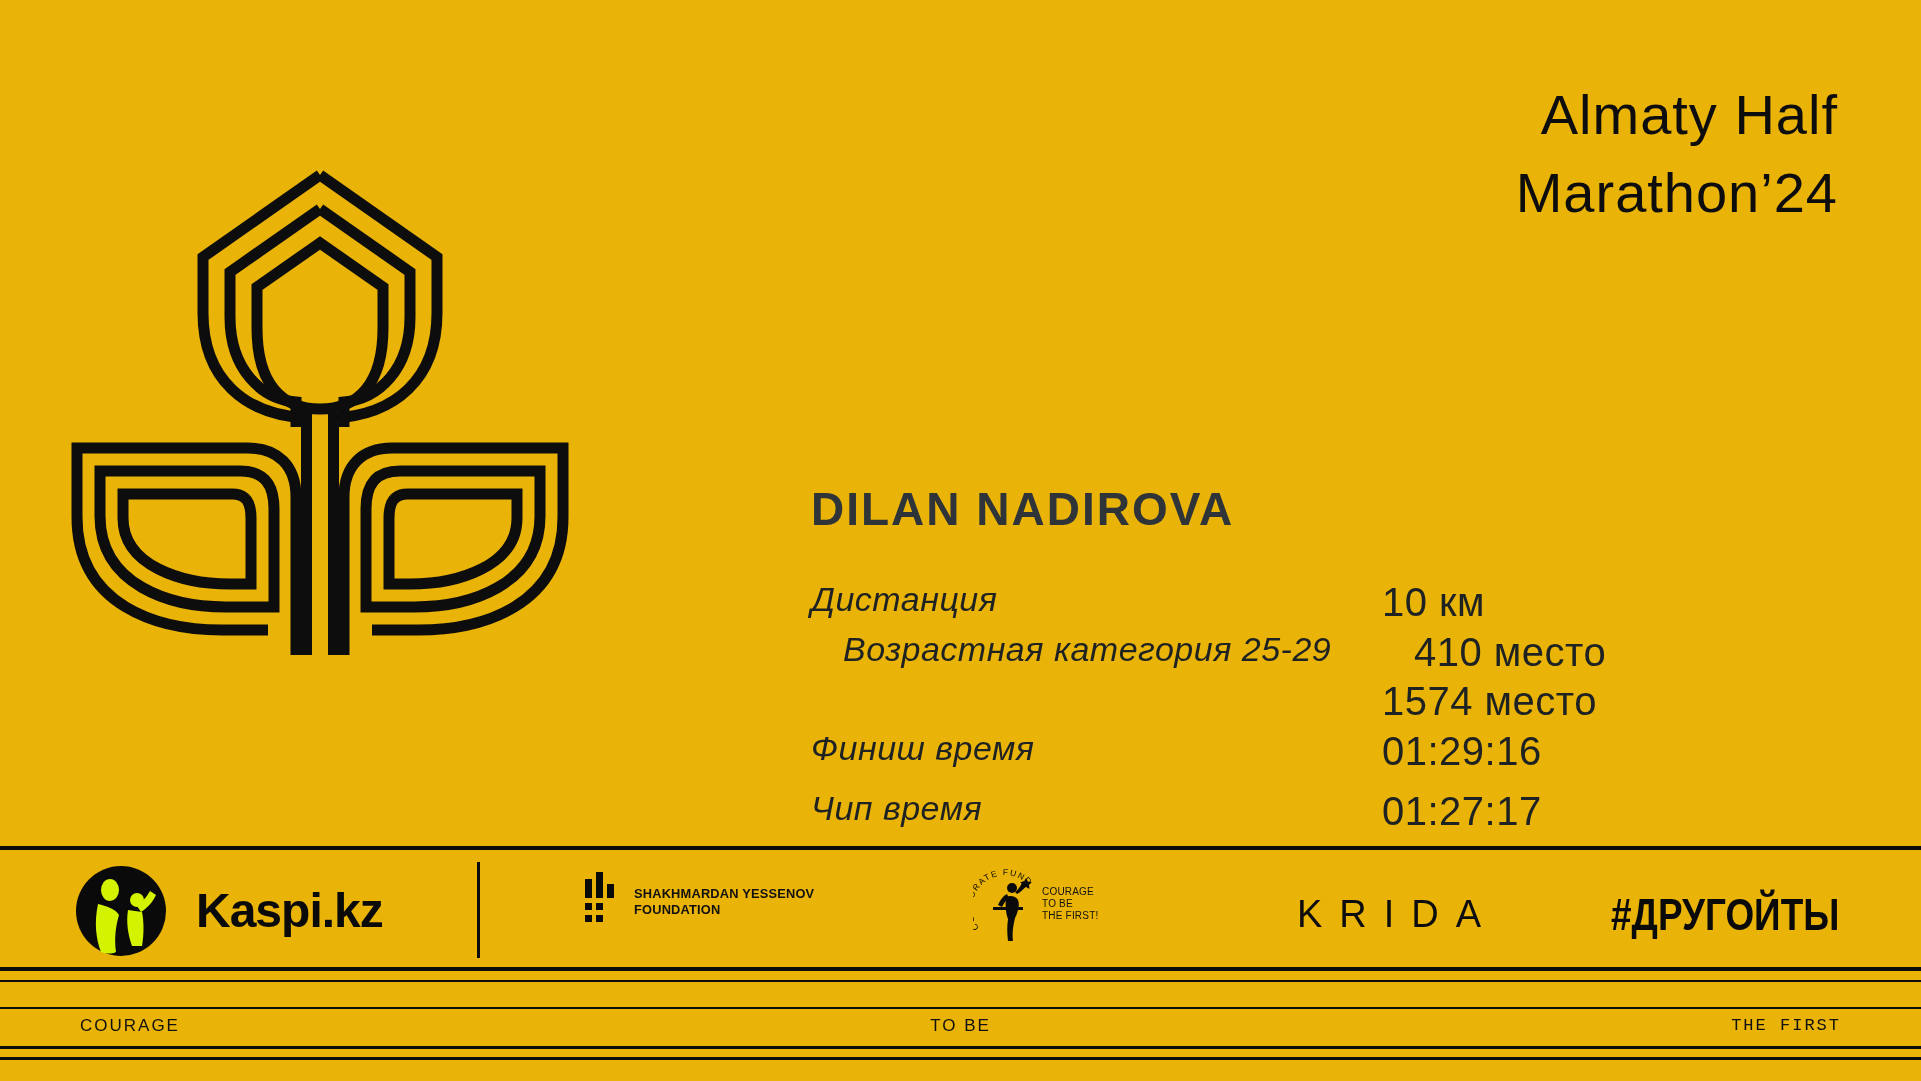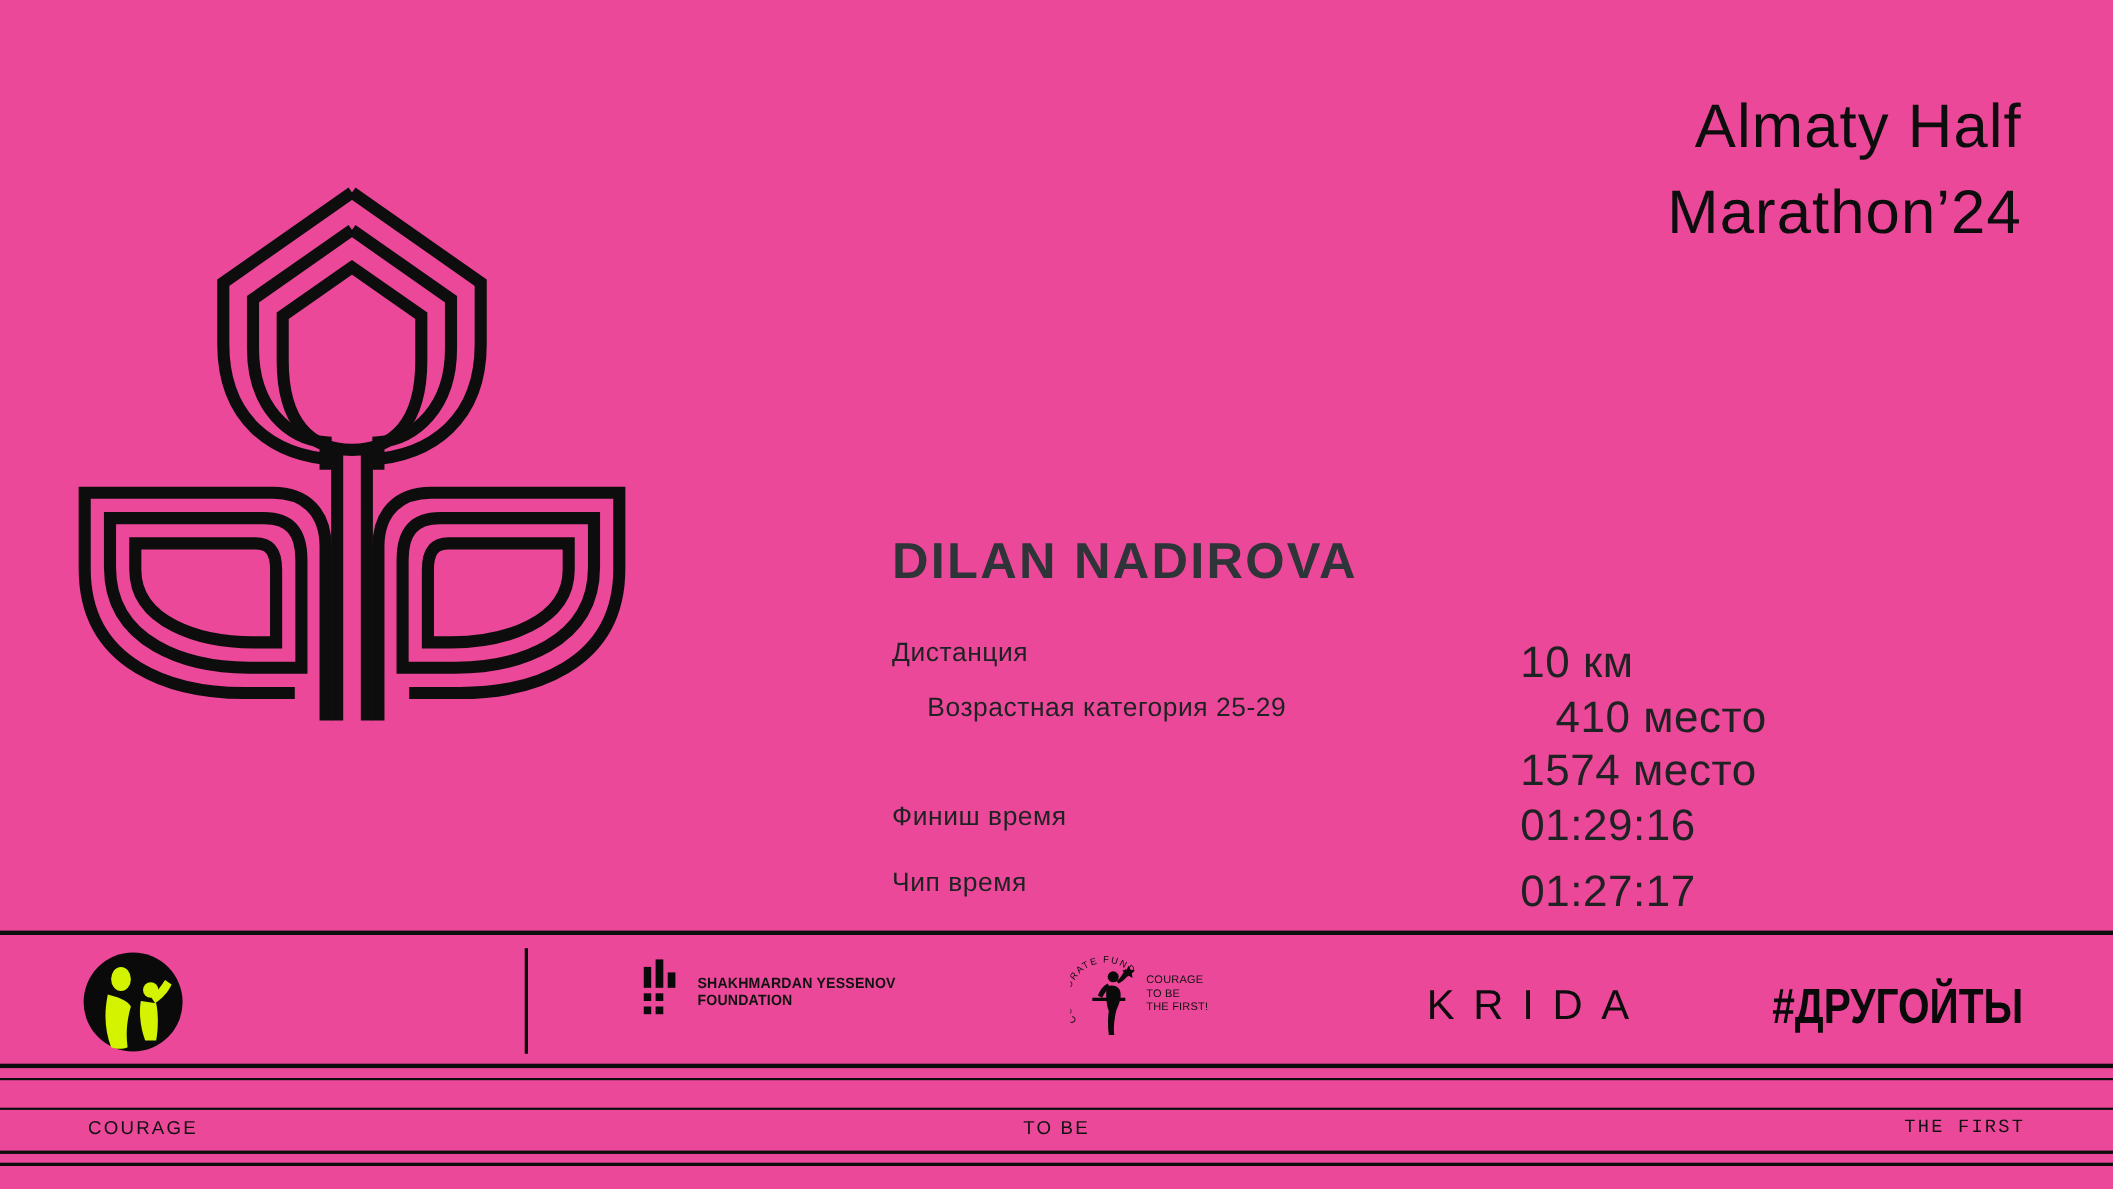--- a/index.html
+++ b/index.html
@@ -1,19 +1,19 @@
 <!DOCTYPE html>
 <html><head>
 <meta charset="utf-8">
 <style>
   html,body{margin:0;padding:0;}
   .page{
     position:relative;
     width:1921px;height:1081px;
-    background:#ec4899;
+    background:#eab308;
     font-family:"Liberation Sans","DejaVu Sans",sans-serif;
     color:#0D0D0D;
     overflow:hidden;
   }
   .abs{position:absolute;}
 
   
   .event-title{
     right:83px;top:76px;
     text-align:right;
@@ -30,21 +30,21 @@
   
   .participant-name{
     left:811px;top:482px;
     font-size:46px;font-weight:700;letter-spacing:2px;
     color:#2E3438;
   }
   .results{left:0;top:0;}
   .result-row{position:absolute;left:811px;width:900px;height:40px;}
   .result-label{
     position:absolute;left:0;top:0;
-    font-size:24px;font-weight:400;letter-spacing:0.5px;color:#1E2222;
+    font-size:34px;font-weight:400;letter-spacing:0.5px;color:#1E2222;font-style:italic;
   }
   .result-value{
     position:absolute;left:571px;top:0;
     font-size:40px;font-weight:400;letter-spacing:0.5px;color:#1E2222;
   }
 
   
   .hline{left:0;width:1921px;background:#0D0D0D;}
 
   
@@ -150,20 +150,21 @@
   <div class="abs hline" style="top:1057px;height:3px;"></div>
 
   <svg class="abs kaspi-logo" width="92" height="92" viewBox="0 0 92 92">
     <circle cx="46" cy="46" r="45" fill="#0A0A0A"></circle>
     <ellipse cx="35" cy="25" rx="9" ry="11" fill="#D4F301"></ellipse>
     <path d="M23,39 C19,58 21,74 26,87 C31,89 37,89 41,87 C39,73 41,60 44,50 C41,44 31,41 23,39 Z" fill="#D4F301"></path>
     <circle cx="62" cy="35" r="7" fill="#D4F301"></circle>
     <path d="M53,45 C51,57 53,70 57,81 L67,81 C69,69 69,57 67,47 Z" fill="#D4F301"></path>
     <path d="M66,47 C72,43 78,37 81,30 L75,26 C71,33 66,38 62,41 Z" fill="#D4F301"></path>
   </svg>
+  <div class="abs kaspi-wordmark">Kaspi.kz</div>
 
   <div class="abs vdivider"></div>
 
   <svg class="abs yessenov-icon" width="30" height="52" viewBox="0 0 30 52">
     <g fill="#0A0A0A">
       <rect x="0" y="7" width="7" height="19"></rect>
       <rect x="11" y="0" width="7" height="26"></rect>
       <rect x="22" y="12" width="7" height="14"></rect>
       <rect x="0" y="31" width="7" height="7"></rect>
       <rect x="11" y="31" width="7" height="7"></rect>

